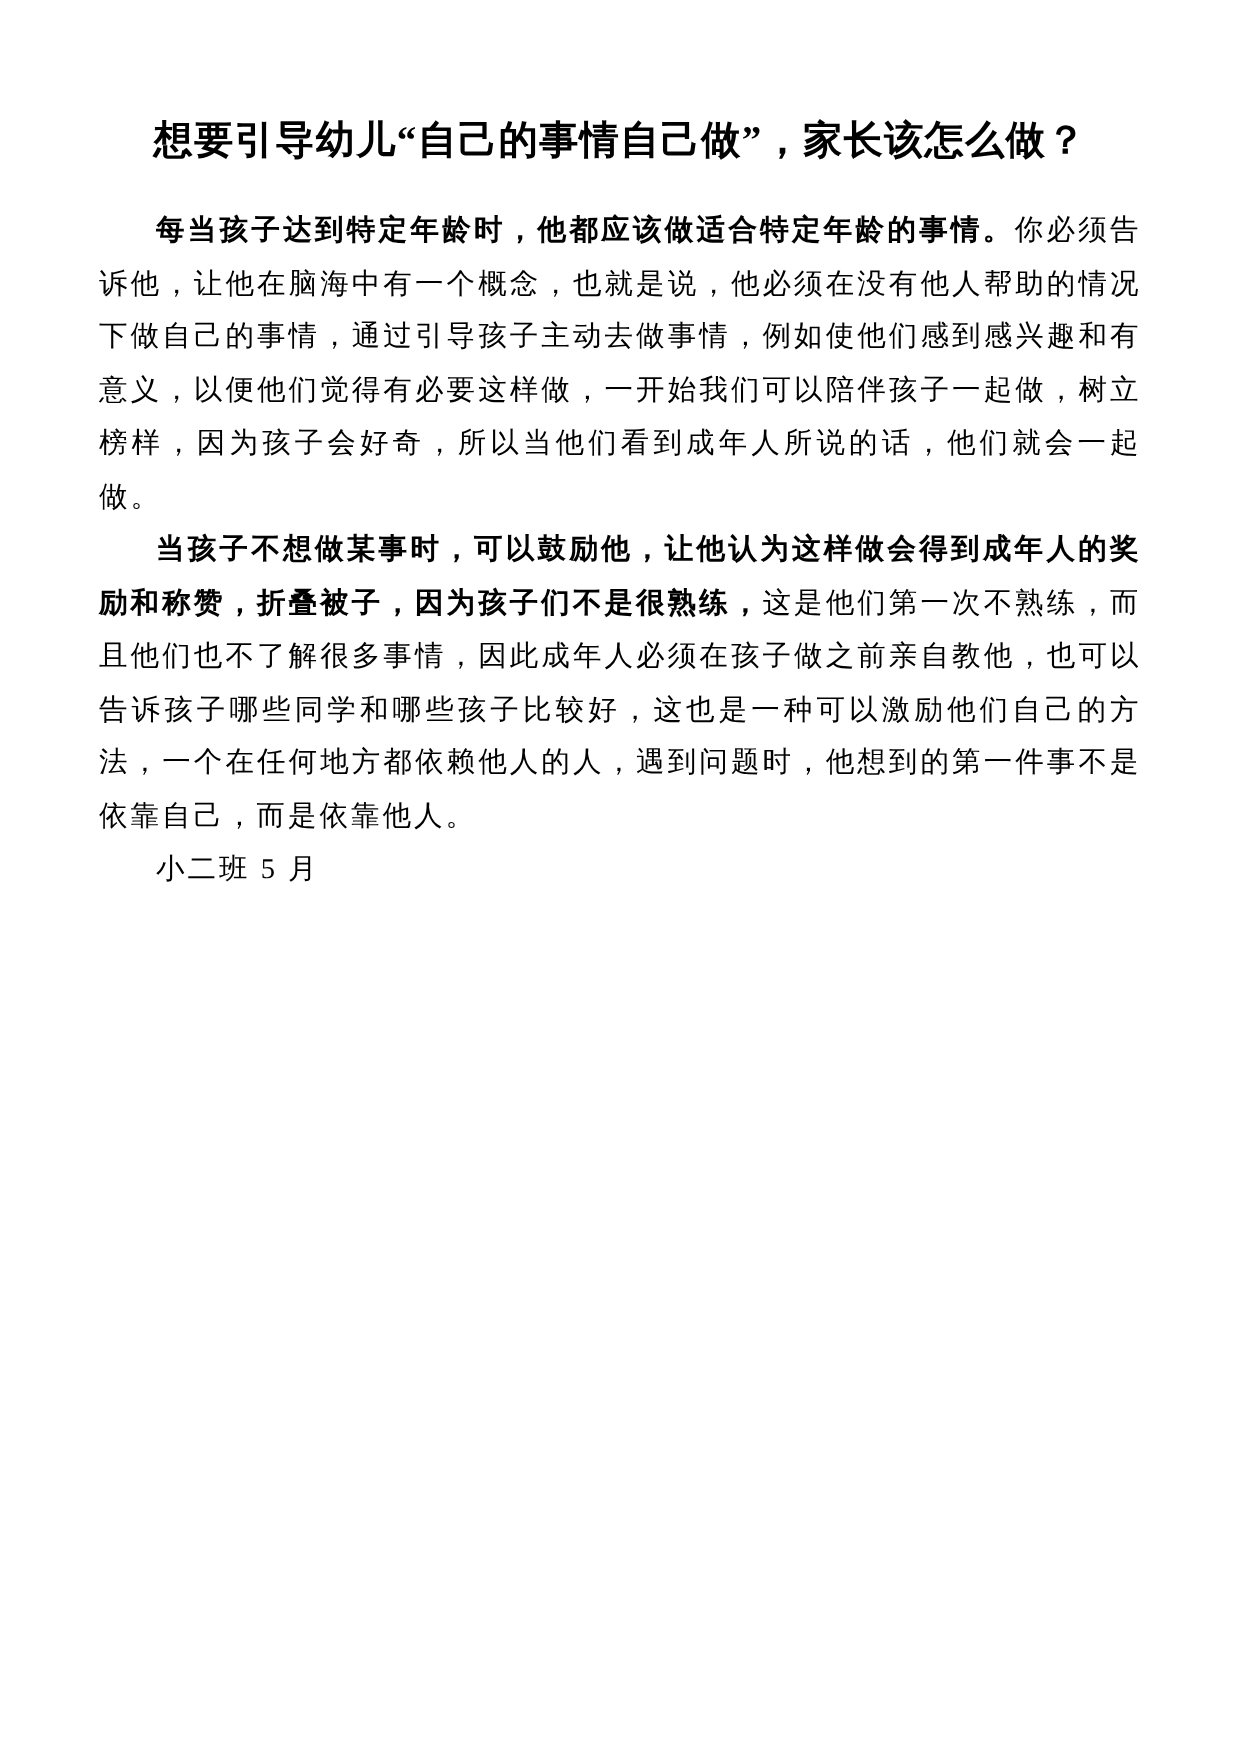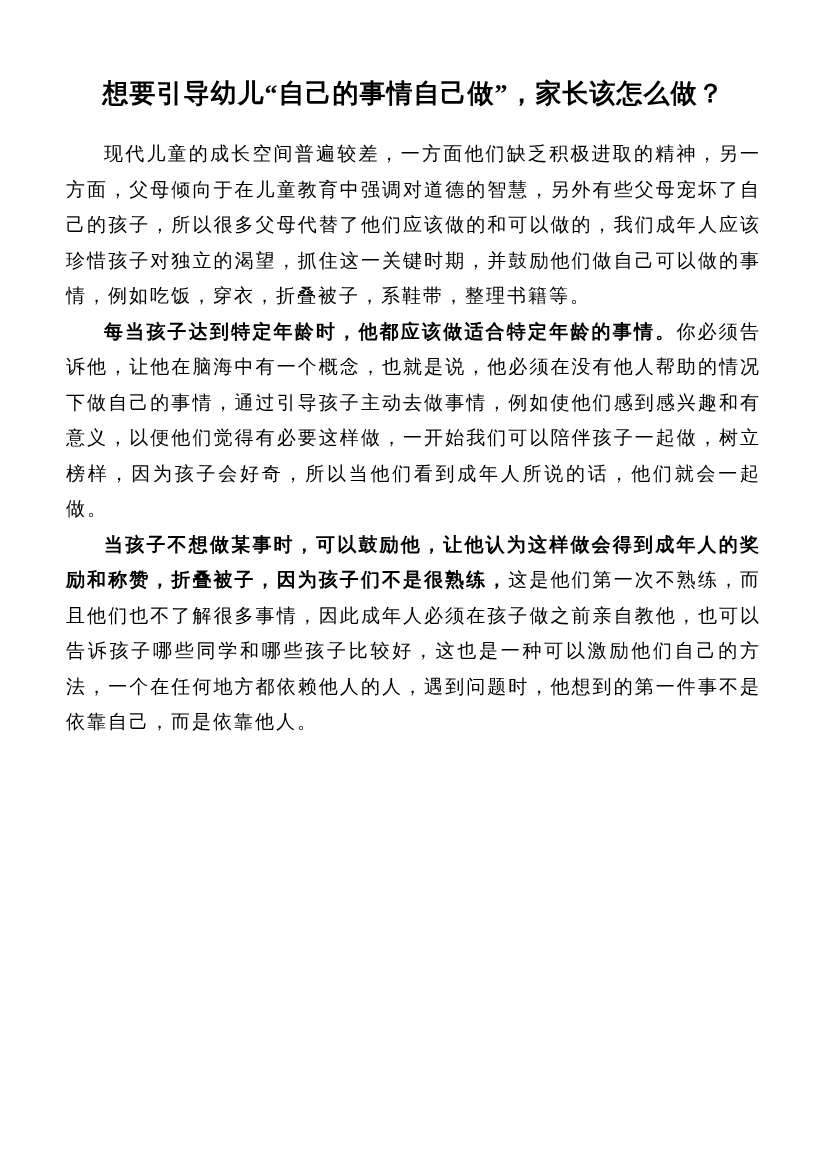--- a/index.html
+++ b/index.html
@@ -51,22 +51,22 @@
     text-indent: 0;
   }
 </style>
 </head>
 <body>
 
 <div class="page">
   <h1 class="title">想要引导幼儿“自己的事情自己做”，家长该怎么做？</h1>
 
   <div class="content">
-    <p><b></b><span>现代儿童的成长空间普遍较差，一方面他们缺乏积极进取的精神，另一方面，父母倾向于在儿童教育中强调对道德的智慧，另外有些父母宠坏了自己的孩子，所以很多父母代替了他们应该做的和可以做的，我们成年人应该珍惜孩子对独立的渴望，抓住这一关键时期，并鼓励他们做自己可以做的事情，例如吃饭，穿衣，折叠被子，系鞋带，整理书籍等。</span></p>
 
     <p><b>每当孩子达到特定年龄时，他都应该做适合特定年龄的事情。</b><span>你必须告诉他，让他在脑海中有一个概念，也就是说，他必须在没有他人帮助的情况下做自己的事情，通过引导孩子主动去做事情，例如使他们感到感兴趣和有意义，以便他们觉得有必要这样做，一开始我们可以陪伴孩子一起做，树立榜样，因为孩子会好奇，所以当他们看到成年人所说的话，他们就会一起做。</span></p>
 
     <p><b>当孩子不想做某事时，可以鼓励他，让他认为这样做会得到成年人的奖励和称赞，折叠被子，因为孩子们不是很熟练，</b><span>这是他们第一次不熟练，而且他们也不了解很多事情，因此成年人必须在孩子做之前亲自教他，也可以告诉孩子哪些同学和哪些孩子比较好，这也是一种可以激励他们自己的方法，一个在任何地方都依赖他人的人，遇到问题时，他想到的第一件事不是依靠自己，而是依靠他人。</span></p>
 
 
 
+    <p class="signature">小二班 5 月</p>
   </div>
 </div>
 
 </body></html>

